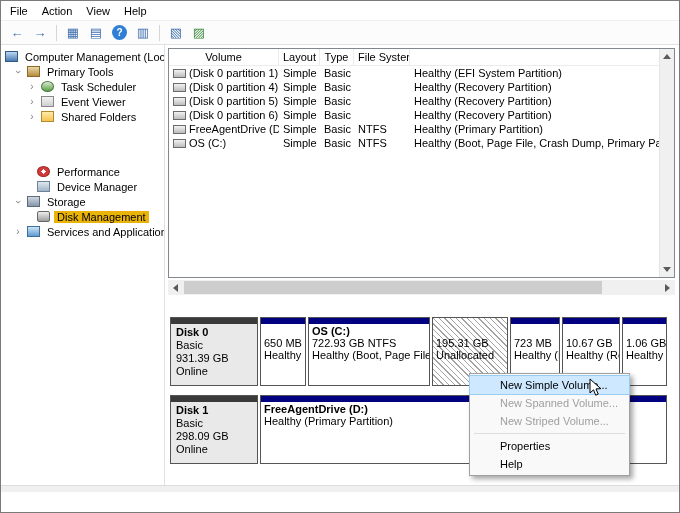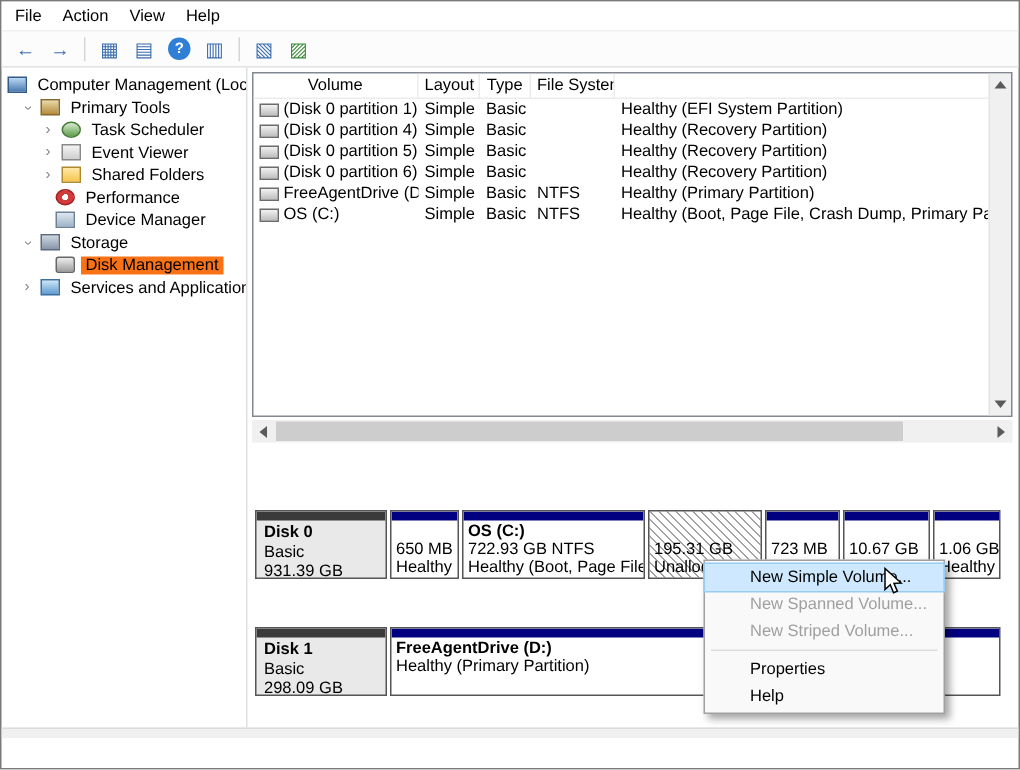--- a/index.html
+++ b/index.html
@@ -29,21 +29,21 @@
   .i-sys  { background:linear-gradient(#e8d9a8,#b58c3e); border-color:#8a682c; }
   .i-task { background:linear-gradient(#d8ead0,#5d9e4a); border-color:#477a38; border-radius:50%; }
   .i-event{ background:linear-gradient(#f3f3f3,#cfcfcf); border-color:#888; }
   .i-fold { background:linear-gradient(#ffe9a8,#f5c44e); border-color:#b08a2e; }
   .i-perf { background:radial-gradient(circle,#fff 28%,#d23b3b 30%); border-color:#a02020; border-radius:50%; }
   .i-dev  { background:linear-gradient(#dfe7ef,#9fb4c8); border-color:#6d8299; }
   .i-stor { background:linear-gradient(#cfd8e2,#8796a8); border-color:#5d6b7c; }
   .i-disk { background:linear-gradient(#ededed,#9d9d9d); border-color:#666; border-radius:2px; }
   .i-svc  { background:linear-gradient(#cde6f7,#5f9bd0); border-color:#3d6f9e; }
   .t-label { padding:0 3px; }
-  .t-sel { background:#f97316; }
+  .t-sel { background:#eab308; }
 
   
   .rpane { flex:1; display:flex; flex-direction:column; padding:3px 4px 0 3px; overflow:hidden; }
 
   
   .vlist { height:230px; border:1px solid #828790; background:#fff; display:flex; overflow:hidden; }
   .vmain { flex:1; display:flex; flex-direction:column; overflow:hidden; }
   .vhead { display:flex; height:17px; border-bottom:1px solid #ececec;text-align:center; }
   .vh { padding:2px 4px; border-right:1px solid #ececec; white-space:nowrap; overflow:hidden; cursor:default; }
   .c0 { width:110px; } .c1 { width:41px; } .c2 { width:34px; } .c3 { width:56px; } .c4 { flex:1; border-right:none; }
@@ -58,21 +58,21 @@
   .tri-right { width:0; height:0; border-top:4px solid transparent; border-bottom:4px solid transparent; border-left:5px solid #5a5a5a; }
 
   
   .hscroll { height:15px; margin-top:2px; background:#f0f0f0; display:flex; align-items:center; }
   .hbtn { width:15px; height:15px; display:flex; align-items:center; justify-content:center; }
   .hthumb { height:13px; width:418px; background:#cdcdcd; margin:0 1px; }
 
   
   .graph { flex:1; padding-top:22px; overflow:hidden; }
   .disk-row { display:flex; gap:2px; margin:0 0 9px 2px; width:497px; height:69px; }
-  .dbox { border:1px solid #555; display:flex; flex-direction:column; overflow:hidden; background:#fff;margin-top:23px; }
+  .dbox { border:1px solid #555; display:flex; flex-direction:column; overflow:hidden; background:#fff; }
   .dstrip { height:6px; background:#000080; flex:none; }
   .dhead { width:88px; flex:none; background:#e9e9e9; }
   .dhead .dstrip { background:#3a3a3a; }
   .dhead-body { padding:2px 5px; line-height:13px; }
   .dname { font-weight:bold; }
   .parts { display:flex; gap:2px; flex:1; }
   .pbody { padding:1px 3px; line-height:12px; white-space:nowrap; overflow:hidden; }
   .ptitle { font-weight:bold; min-height:12px; }
   .unalloc { background:repeating-linear-gradient(45deg,#ffffff 0 3px,#a3a3a3 3px 4px); }
   .unalloc .dstrip { background:transparent; }
@@ -135,21 +135,21 @@
       <div class="trow" style="padding-left:26px;">
         <span class="chev">›</span>
         <span class="t-ico i-event"></span>
         <span class="t-label">Event Viewer</span>
       </div>
       <div class="trow" style="padding-left:26px;">
         <span class="chev">›</span>
         <span class="t-ico i-fold"></span>
         <span class="t-label">Shared Folders</span>
       </div>
-      <div class="trow" style="padding-left:36px;">
+      <div class="trow" style="padding-left:36px;margin-top:40px;">
         <span class="t-ico i-perf"></span>
         <span class="t-label">Performance</span>
       </div>
       <div class="trow" style="padding-left:36px;">
         <span class="t-ico i-dev"></span>
         <span class="t-label">Device Manager</span>
       </div>
       <div class="trow" style="padding-left:12px;">
         <span class="chev chev-open">›</span>
         <span class="t-ico i-stor"></span>

